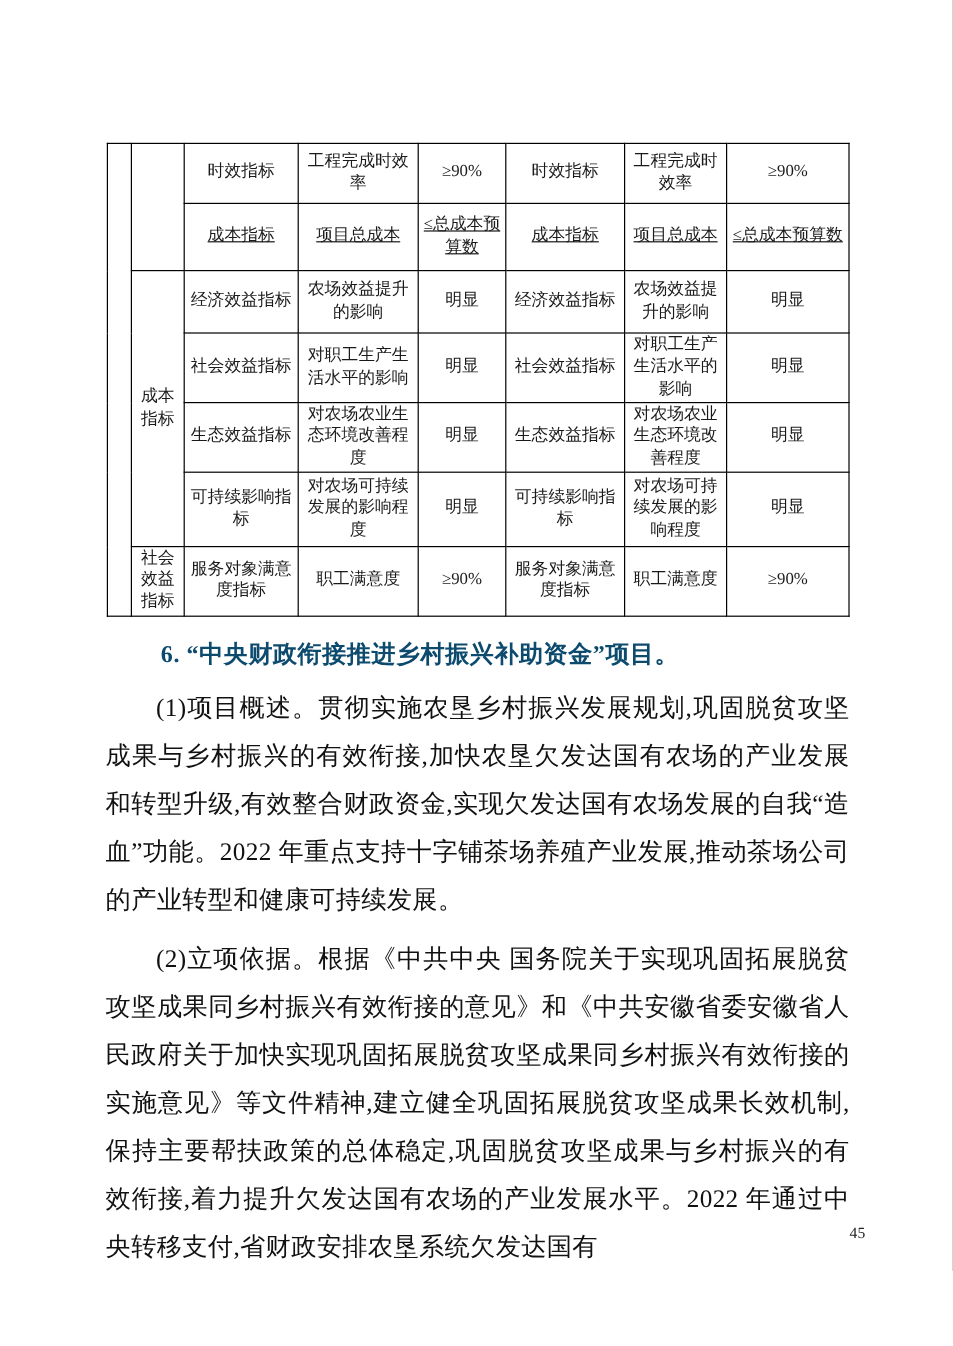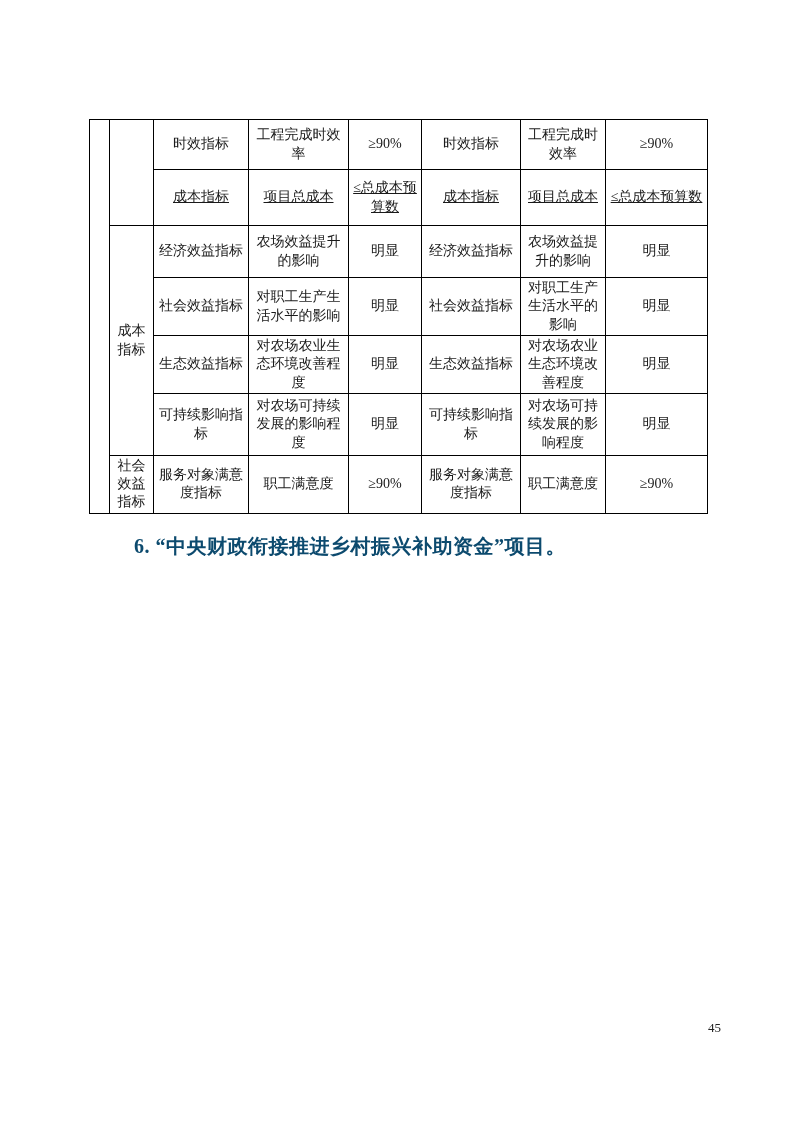--- a/index.html
+++ b/index.html
@@ -146,17 +146,19 @@
           <td>≥90%</td>
           <td>服务对象满意度指标</td>
           <td class="lft">职工满意度</td>
           <td>≥90%</td>
         </tr>
       </tbody>
     </table>
 
     <div class="heading">6. “中央财政衔接推进乡村振兴补助资金”项目。</div>
 
+    <p class="par">(1)项目概述。贯彻实施农垦乡村振兴发展规划,巩固脱贫攻坚成果与乡村振兴的有效衔接,加快农垦欠发达国有农场的产业发展和转型升级,有效整合财政资金,实现欠发达国有农场发展的自我“造血”功能。2022 年重点支持十字铺茶场养殖产业发展,推动茶场公司的产业转型和健康可持续发展。</p>
+    <p class="par">(2)立项依据。根据《中共中央 国务院关于实现巩固拓展脱贫攻坚成果同乡村振兴有效衔接的意见》和《中共安徽省委安徽省人民政府关于加快实现巩固拓展脱贫攻坚成果同乡村振兴有效衔接的实施意见》等文件精神,建立健全巩固拓展脱贫攻坚成果长效机制,保持主要帮扶政策的总体稳定,巩固脱贫攻坚成果与乡村振兴的有效衔接,着力提升欠发达国有农场的产业发展水平。2022 年通过中央转移支付,省财政安排农垦系统欠发达国有</p>
 
   </div>
 
   <div class="page-number">45</div>
 </div>
 
 </body></html>

